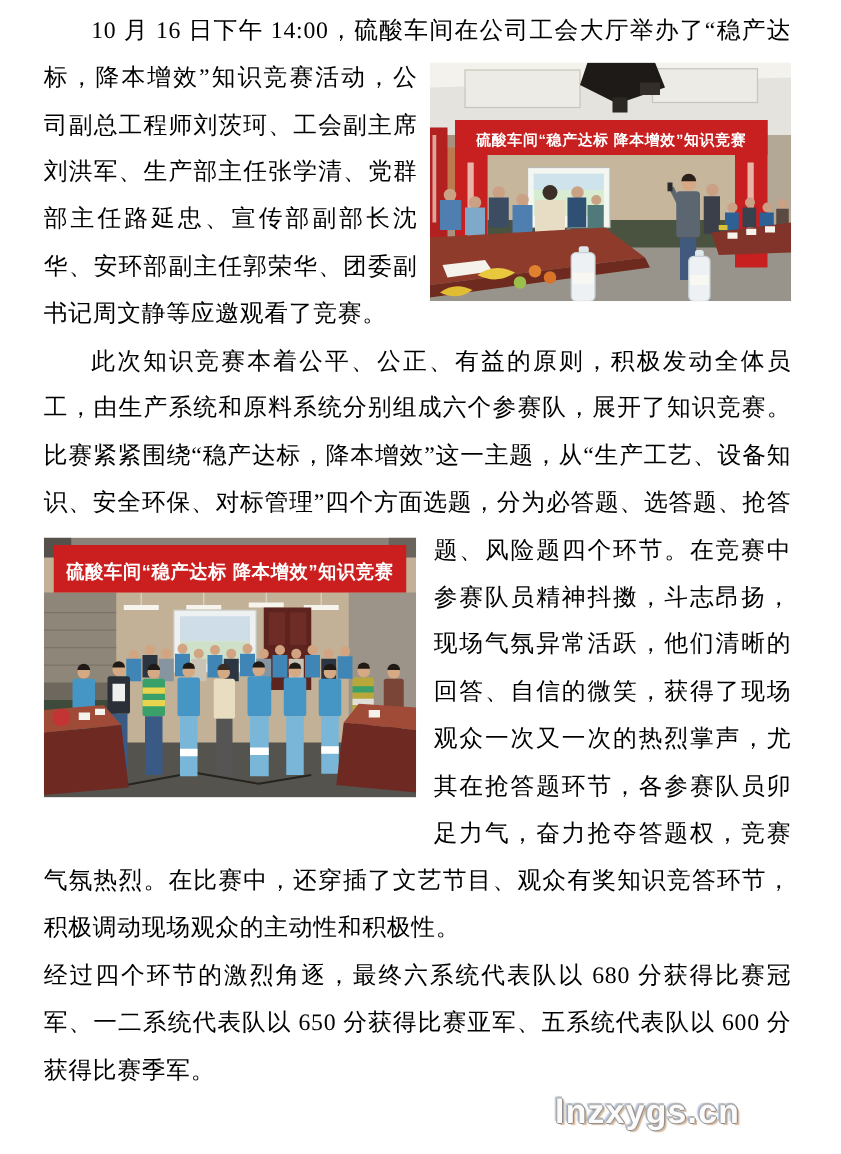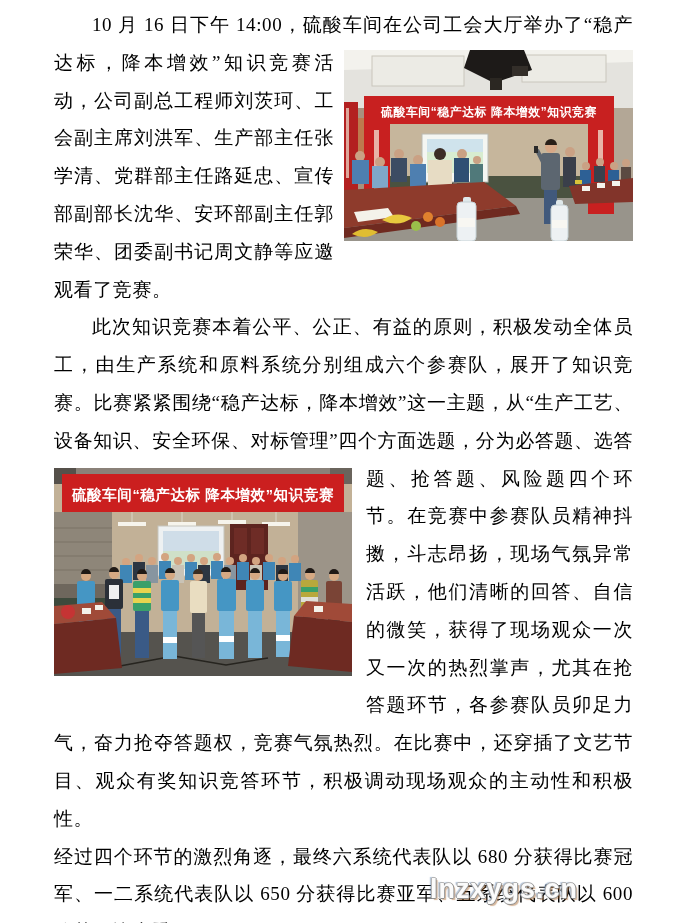--- a/index.html
+++ b/index.html
@@ -1,32 +1,32 @@
 <!DOCTYPE html>
 <html><head>
 <meta charset="utf-8">
 <style>
   html,body{margin:0;padding:0;}
   body{
     width:673px;height:923px;background:#ffffff;position:relative;overflow:hidden;
     font-family:"Liberation Serif","DejaVu Serif",serif;color:#000;
   }
-  .page{position:absolute;inset:0;padding:6px 40px 0 54px;box-sizing:border-box;}
+  .page{position:absolute;inset:0;padding:6px 40px 0 35px;box-sizing:border-box;}
   .para{
     margin:0;font-size:19px;line-height:37.8px;text-align:justify;
     letter-spacing:0.6px;word-break:break-all;
   }
   .indent{text-indent:2em;}
   .spaced{}
   .photo{display:block;overflow:hidden;}
   .photo svg{display:block;width:100%;height:100%;}
   .photo-hall{float:right;width:289px;height:191px;margin:6px 0 14px 10px;}
   .photo-group{float:left;width:298px;height:208px;margin:8px 14px 26px 0;}
   .watermark{
-    position:absolute;left:430px;top:874px;
+    position:absolute;left:444px;top:874px;
     font-family:"Liberation Sans","DejaVu Sans",sans-serif;
     font-size:27px;font-weight:bold;letter-spacing:1px;
     color:#fbfbfb;
     text-shadow:
       1px 0 0 #909090,-1px 0 0 #a8a8a8,0 1px 0 #909090,0 -1px 0 #b5b5b5,
       2px 2px 1px rgba(160,90,30,.45),-2px -1px 1px rgba(70,110,160,.4);
   }
   .svgtext{font-family:"Liberation Sans","DejaVu Sans",sans-serif;font-weight:bold;}
 </style>
 </head>

